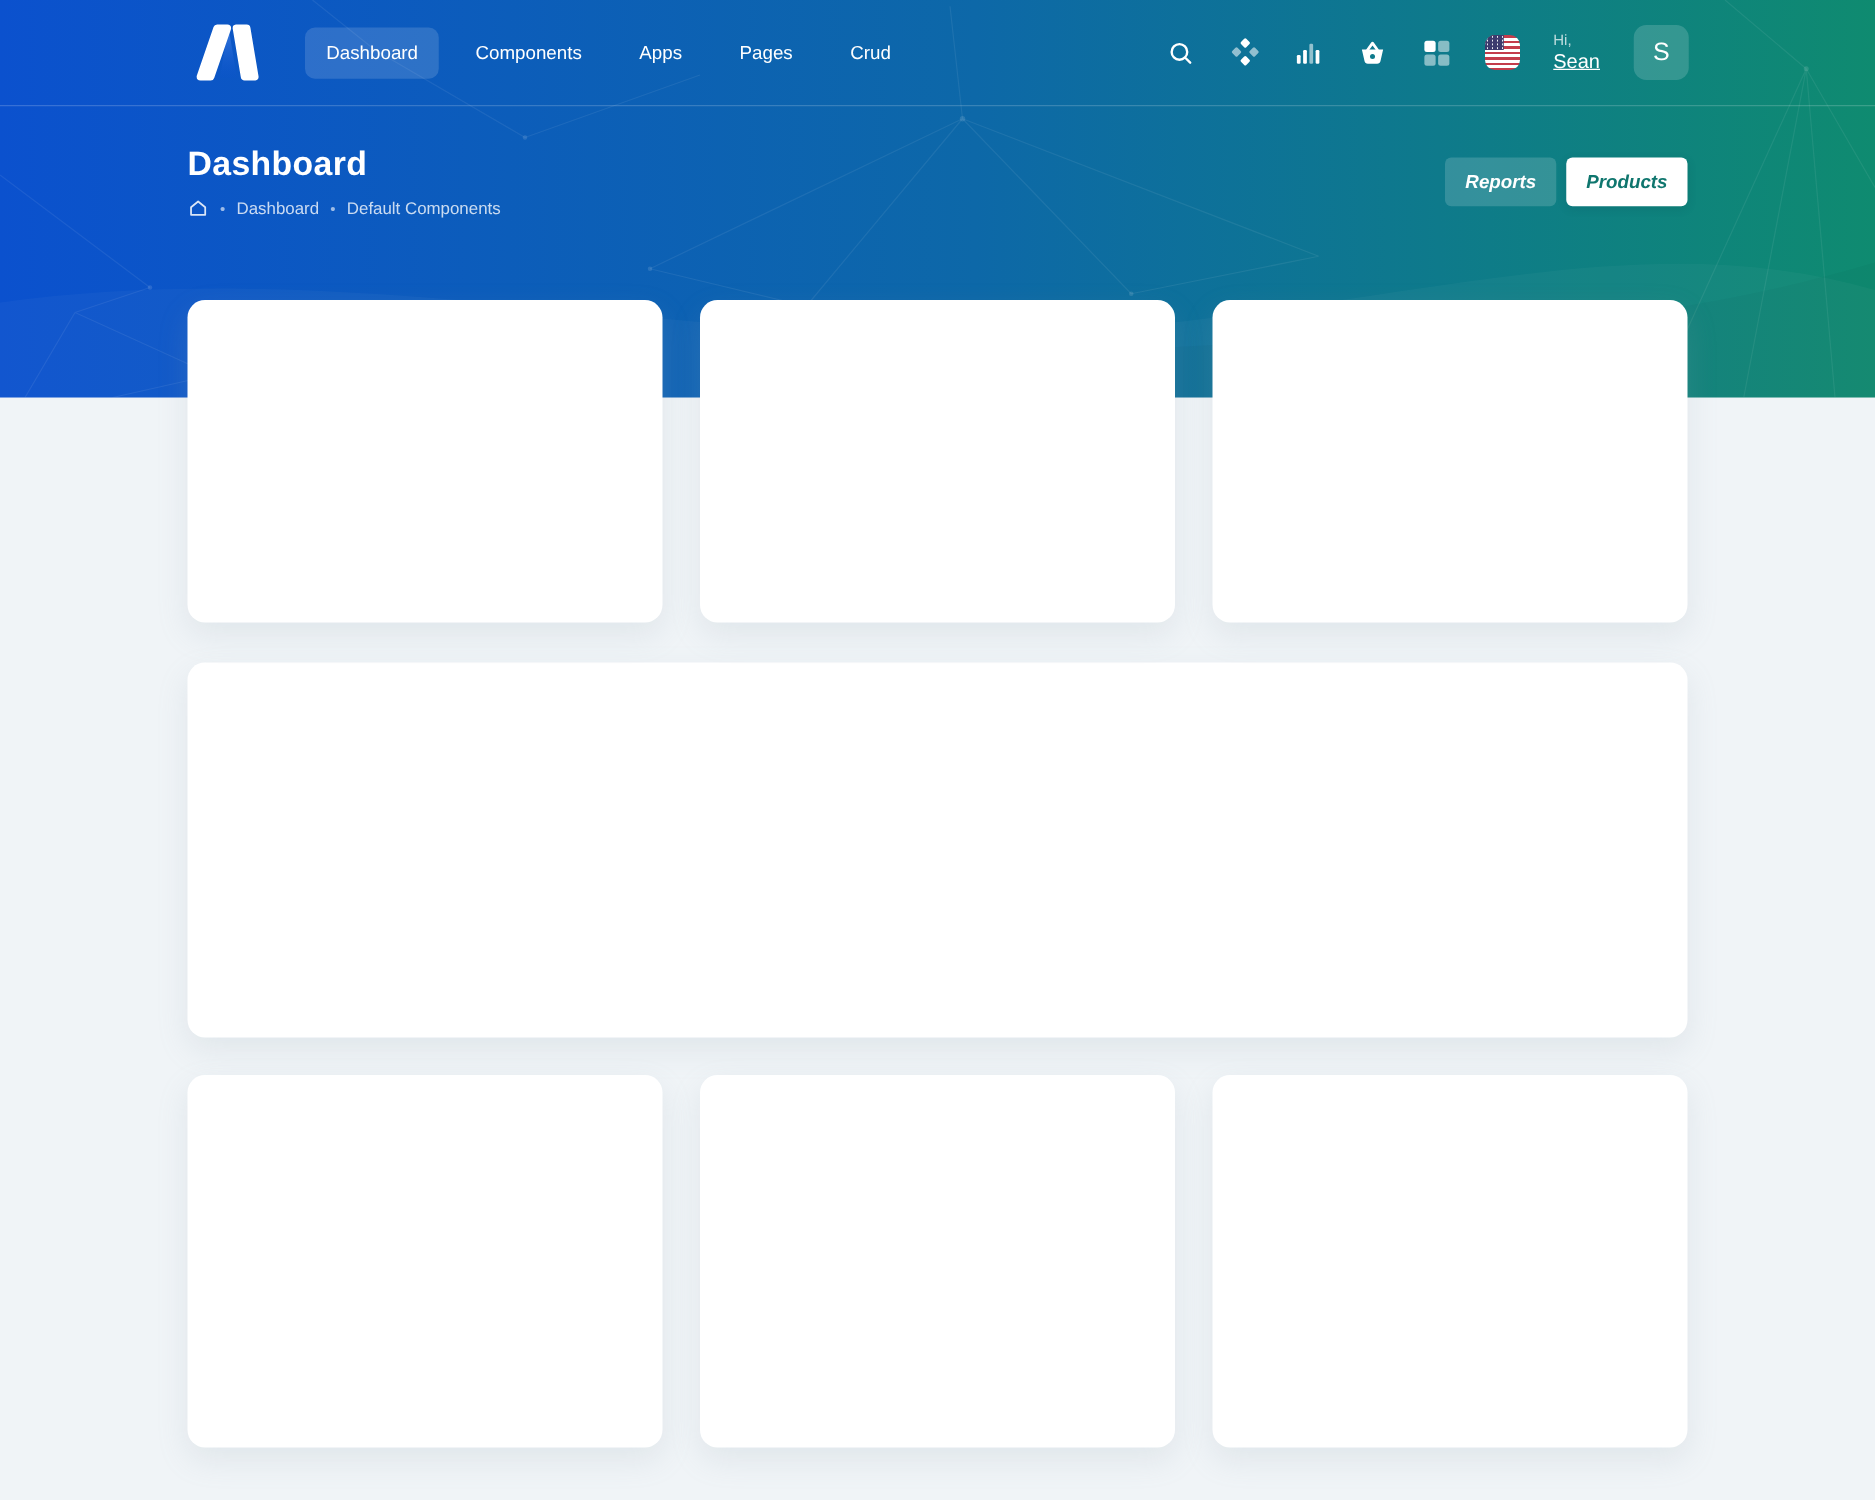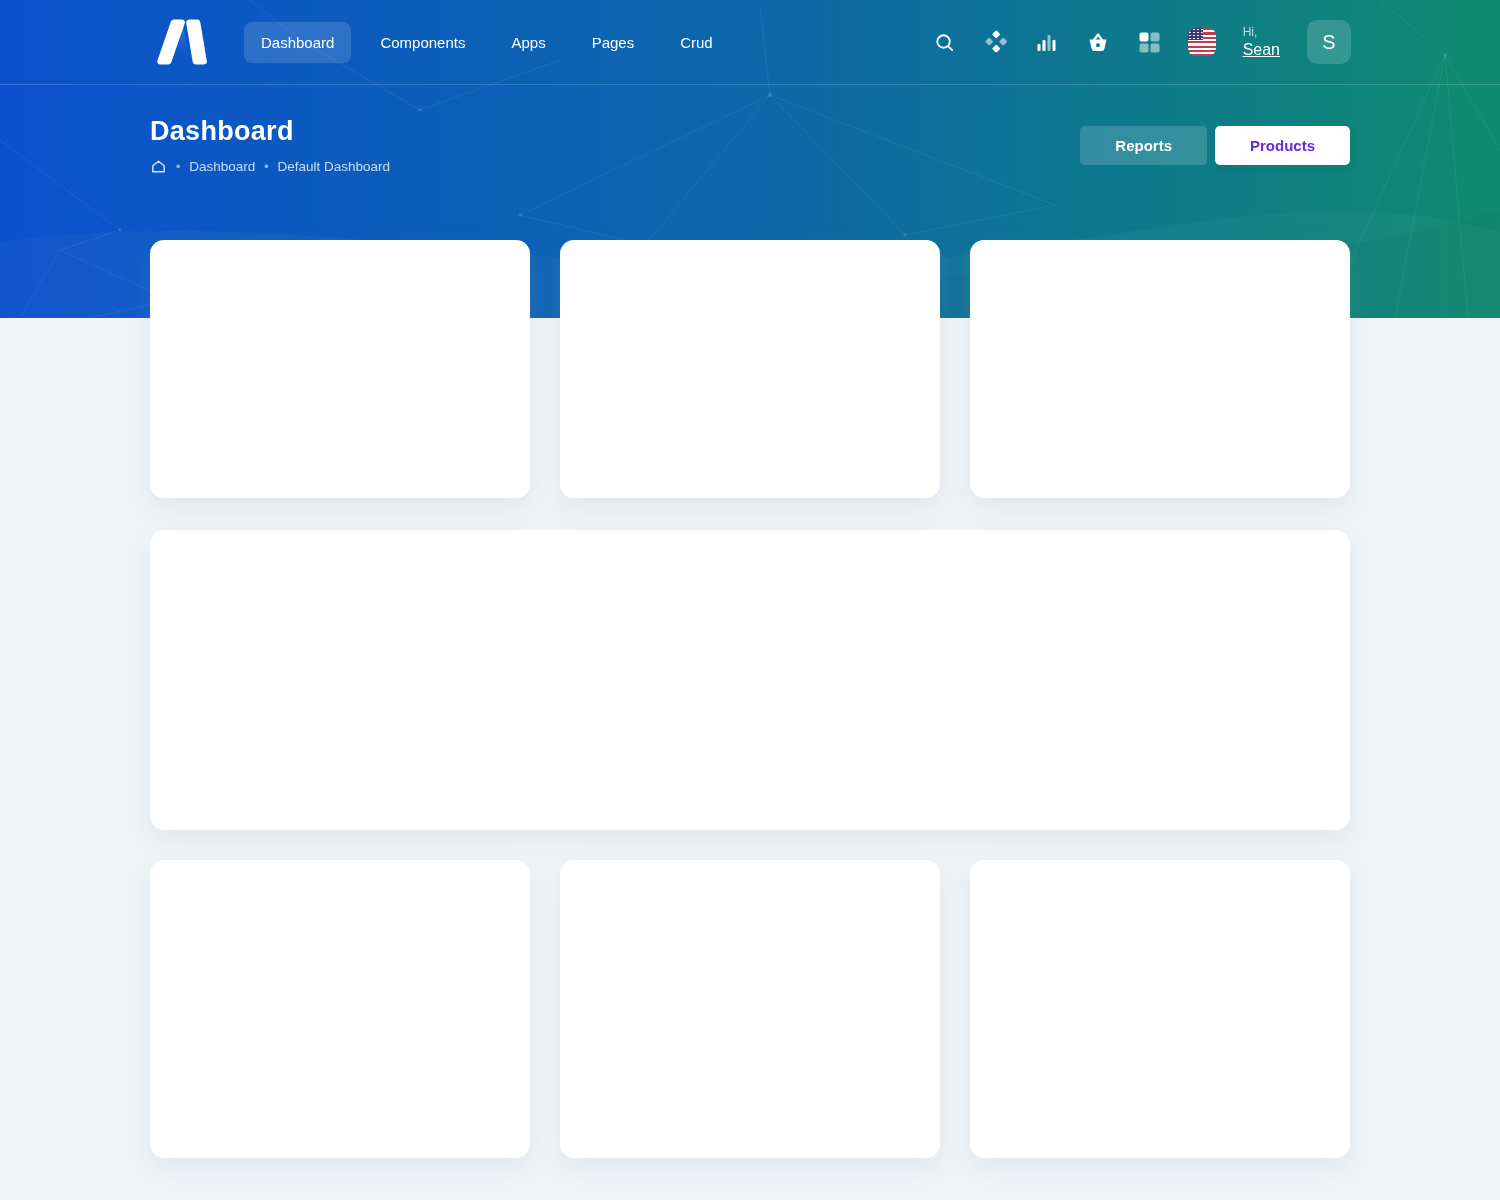--- a/index.html
+++ b/index.html
@@ -63,25 +63,25 @@
   .page-title { color:#ffffff; font-size:27px; font-weight:700; letter-spacing:0.3px; }
   .breadcrumb {
     margin-top:11px; display:flex; align-items:center; gap:9px;
     color:rgba(255,255,255,0.78); font-size:13.5px;
   }
   .breadcrumb .sep { color:rgba(255,255,255,0.6); font-size:12px; }
   .crumb { cursor:pointer; }
   .home-icon { width:17px; height:17px; display:block; cursor:pointer; }
   .header-buttons { display:flex; gap:8px; }
   .btn {
-    border:none; border-radius:5px; padding:11px 35px;
-    font-family:inherit; font-size:15px; font-weight:600; cursor:pointer;
+    border:none; border-radius:5px; padding:11px 16px;
+    font-family:inherit; font-size:15px; font-weight:600; cursor:pointer;font-style:italic;
   }
   .btn-ghost { background:rgba(255,255,255,0.16); color:#ffffff; }
-  .btn-white { background:#ffffff; color:#6d28d9; box-shadow:0 2px 8px rgba(0,40,60,0.12); }
+  .btn-white { background:#ffffff; color:#0f766e; box-shadow:0 2px 8px rgba(0,40,60,0.12); }
   
   .content { position:relative; margin:-78px 150px 0 150px; width:1200px; }
   .row { display:flex; gap:30px; margin-bottom:32px; }
   .card {
     background:var(--card-bg,#ffffff); border-radius:14px;
     box-shadow:0 10px 25px rgba(146,159,177,0.16);
   }
   .card.sm { width:380px; height:258px; }
   .card.lg { width:1200px; height:300px; margin-bottom:30px; }
   .card.md { width:380px; height:298px; }
@@ -185,21 +185,21 @@
   <div class="header-row">
     <div>
       <div class="page-title">Dashboard</div>
       <div class="breadcrumb">
         <svg class="home-icon" viewBox="0 0 24 24" fill="none" stroke="rgba(255,255,255,0.85)" stroke-width="2" stroke-linejoin="round">
           <path d="M4 11 L12 4.5 L20 11 V19.5 H4 Z"></path>
         </svg>
         <span class="sep">•</span>
         <span class="crumb">Dashboard</span>
         <span class="sep">•</span>
-        <span class="crumb">Default Dashboard</span>
+        <span class="crumb">Default Components</span>
       </div>
     </div>
     <div class="header-buttons">
       <button class="btn btn-ghost">Reports</button>
       <button class="btn btn-white">Products</button>
     </div>
   </div>
 </div>
 
 <div class="content">

